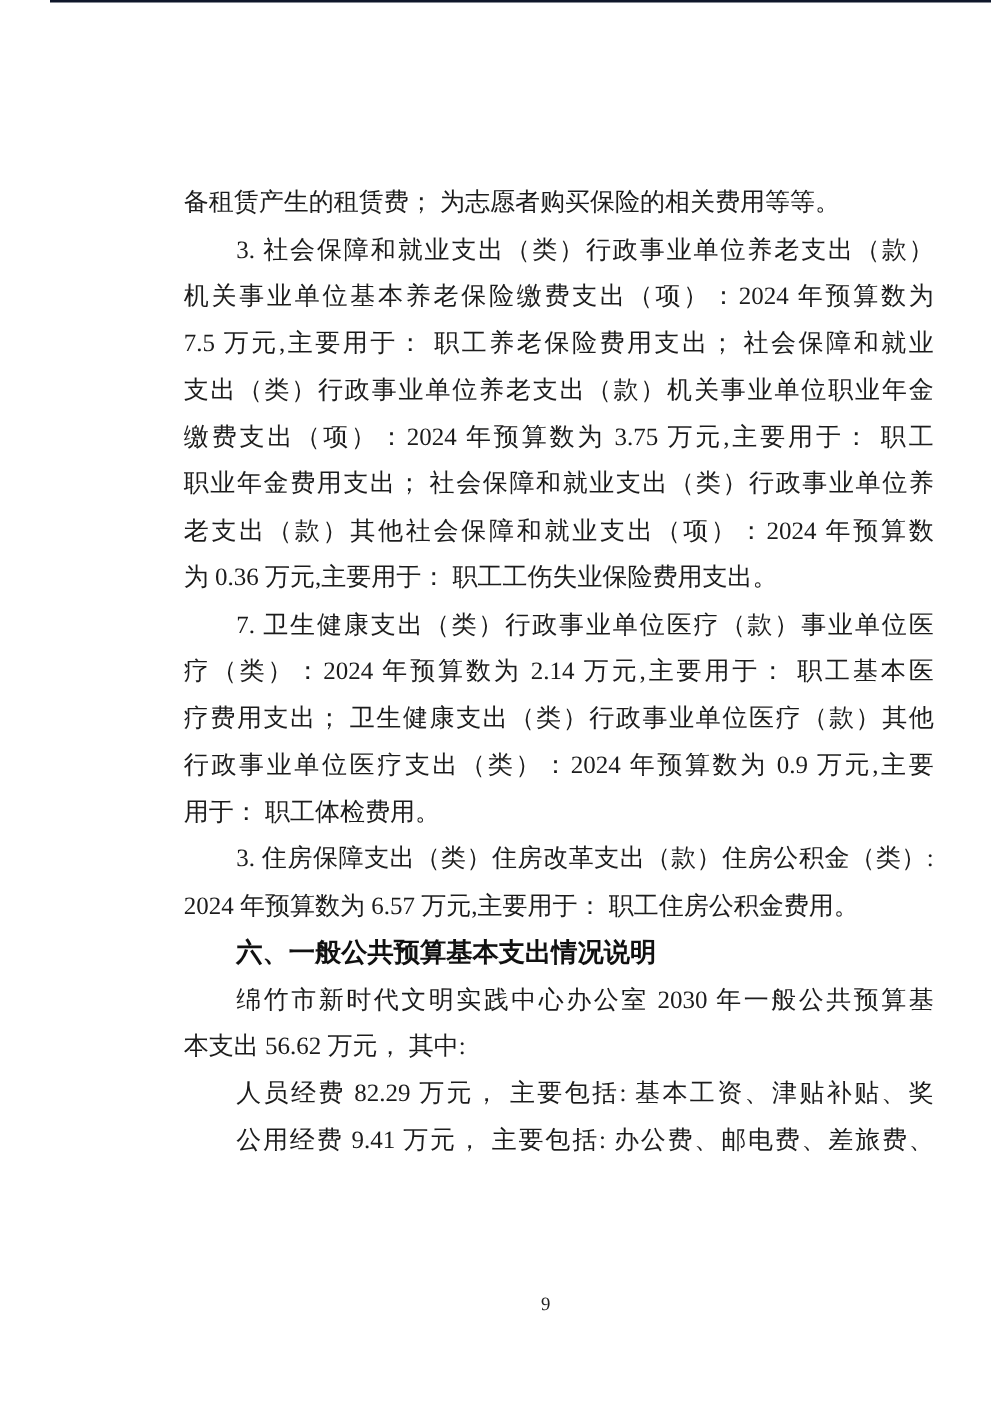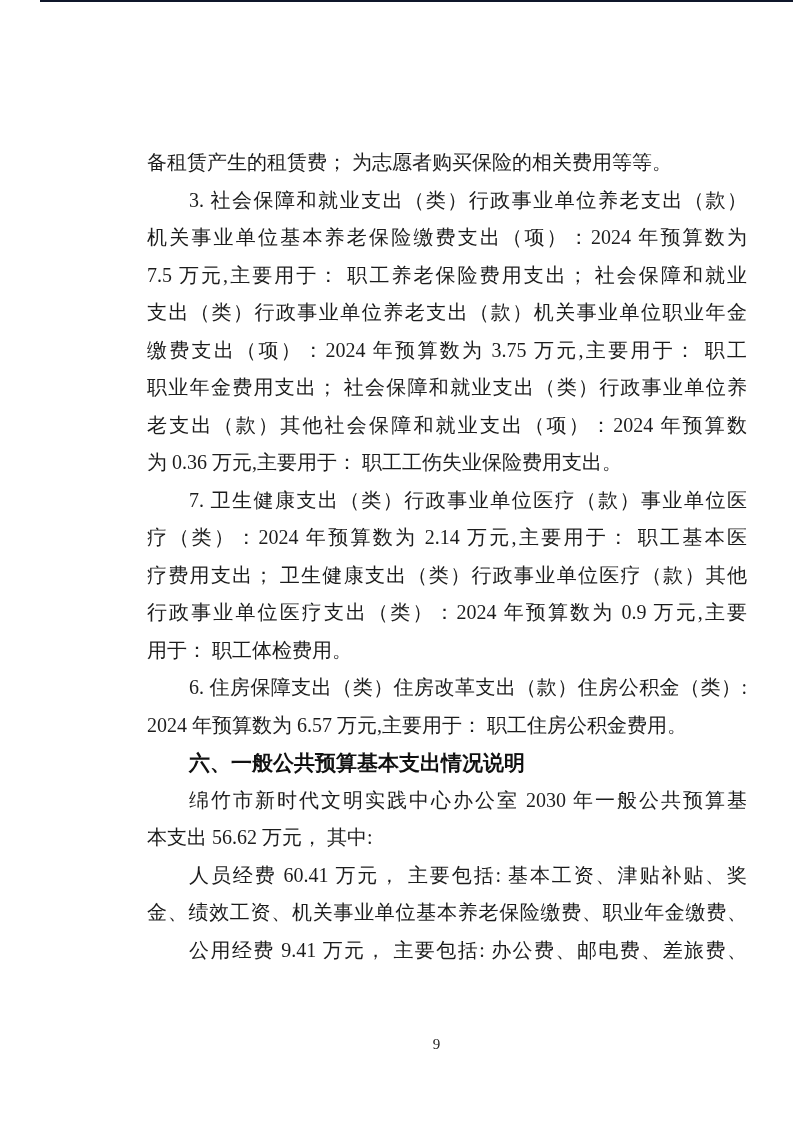--- a/index.html
+++ b/index.html
@@ -69,24 +69,23 @@
     <div class="line j">支出（类）行政事业单位养老支出（款）机关事业单位职业年金</div>
     <div class="line j">缴费支出（项）：2024 年预算数为 3.75 万元,主要用于： 职工</div>
     <div class="line j">职业年金费用支出； 社会保障和就业支出（类）行政事业单位养</div>
     <div class="line j">老支出（款）其他社会保障和就业支出（项）：2024 年预算数</div>
     <div class="line">为 0.36 万元,主要用于： 职工工伤失业保险费用支出。</div>
     <div class="line j indent">7. 卫生健康支出（类）行政事业单位医疗（款）事业单位医</div>
     <div class="line j">疗（类）：2024 年预算数为 2.14 万元,主要用于： 职工基本医</div>
     <div class="line j">疗费用支出； 卫生健康支出（类）行政事业单位医疗（款）其他</div>
     <div class="line j">行政事业单位医疗支出（类）：2024 年预算数为 0.9 万元,主要</div>
     <div class="line">用于： 职工体检费用。</div>
-    <div class="line j indent">6. 住房保障支出（类）住房改革支出（款）住房公积金（类）:</div>
+    <div class="line j indent">3. 住房保障支出（类）住房改革支出（款）住房公积金（类）:</div>
     <div class="line">2024 年预算数为 6.57 万元,主要用于： 职工住房公积金费用。</div>
     <div class="line heading indent">六、一般公共预算基本支出情况说明</div>
     <div class="line j indent">绵竹市新时代文明实践中心办公室 2030 年一般公共预算基</div>
     <div class="line">本支出 56.62 万元， 其中:</div>
-    <div class="line j indent">人员经费 60.41 万元， 主要包括: 基本工资、津贴补贴、奖</div>
-    <div class="line j">金、绩效工资、机关事业单位基本养老保险缴费、职业年金缴费、</div>
+    <div class="line j indent">人员经费 82.29 万元， 主要包括: 基本工资、津贴补贴、奖</div>
     <div class="line j indent">公用经费 9.41 万元， 主要包括: 办公费、邮电费、差旅费、</div>
   </div>
 
   <div class="footer">9</div>
 </div>
 
 </body></html>

